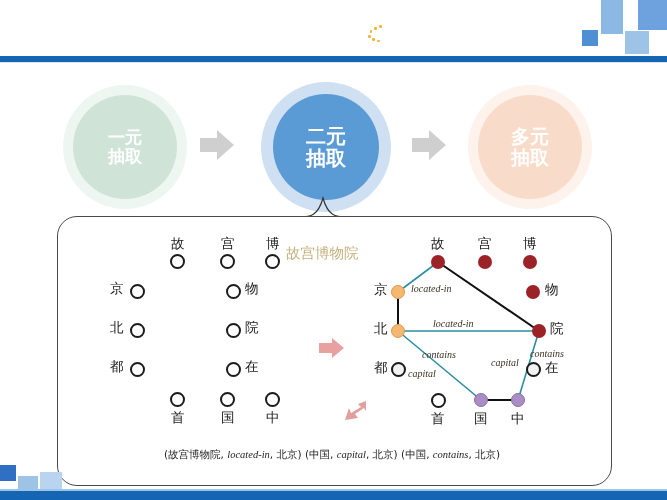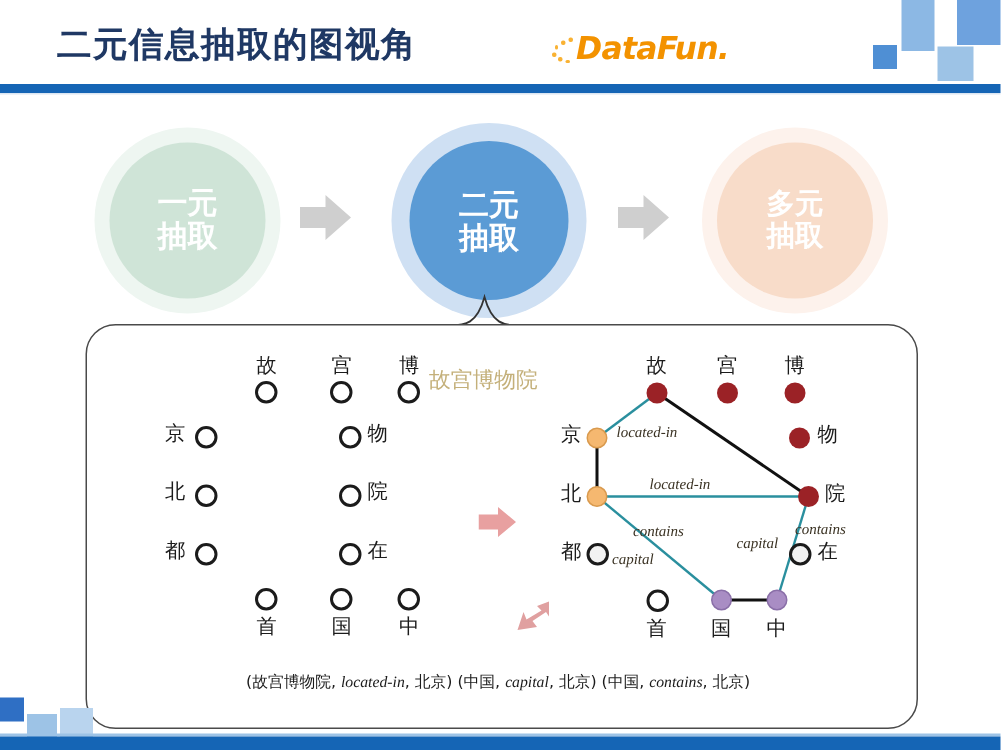--- a/index.html
+++ b/index.html
@@ -92,48 +92,46 @@
   
   .botbar{position:absolute;left:0;top:491px;width:667px;height:9px;background:#1565b5;}
   .botbar2{position:absolute;left:0;top:489px;width:667px;height:2px;background:#9dc3e6;}
 </style>
 </head>
 <body>
 
 <div class="slide">
 
   <div class="header">
-    <div class="title">二元信息抽取的图视角</div>
 
     <div class="logo-datafun">
       <div class="df-dots">
         <i style="left:11px;top:1px;"></i>
           <i style="left:6px;top:3px;"></i>
         <i style="left:1.5px;top:6px;"></i>
           <i style="left:0px;top:11px;"></i>
         <i style="left:4px;top:14px;"></i>
           <i style="left:9px;top:15.5px;"></i>
       </div>
-      <div class="df-text">DataFun.</div>
     </div>
 
 
     <div class="sq" style="left:601px;top:0px;width:22px;height:34px;background:#8cb8e4;"></div>
     <div class="sq" style="left:638px;top:0px;width:29px;height:30px;background:#6ea2de;"></div>
     <div class="sq" style="left:582px;top:30px;width:16px;height:16px;background:#4f8fd4;"></div>
     <div class="sq" style="left:625px;top:31px;width:24px;height:23px;background:#9dc3e6;"></div>
 
     <div class="header-rule"></div>
     <div class="header-rule2"></div>
   </div>
 
   <div class="flow">
 
     <div class="halo" style="left:63px;top:5px;width:124px;height:124px;background:#eef6f1;"></div>
-    <div class="bub" style="left:73px;top:15px;width:104px;height:104px;background:#cfe4d7;color:#ffffff;font-size:20px;font-family:Liberation Serif, serif;">
+    <div class="bub" style="left:73px;top:15px;width:104px;height:104px;background:#cfe4d7;color:#ffffff;font-size:17px;">
       <span class="bub-label">一元
 抽取</span>
     </div>
 
     <svg class="arrow-g" style="left:200px;top:48px;" viewBox="0 0 36 34">
       <polygon points="0,10 17,10 17,2 34,17 17,32 17,24 0,24" fill="#cfcfcf"></polygon>
     </svg>
 
     <div class="halo" style="left:261px;top:2px;width:130px;height:130px;background:#cfe0f3;"></div>
     <div class="bub" style="left:273px;top:14px;width:106px;height:106px;background:#5b9bd5;color:#ffffff;font-size:20px;">

